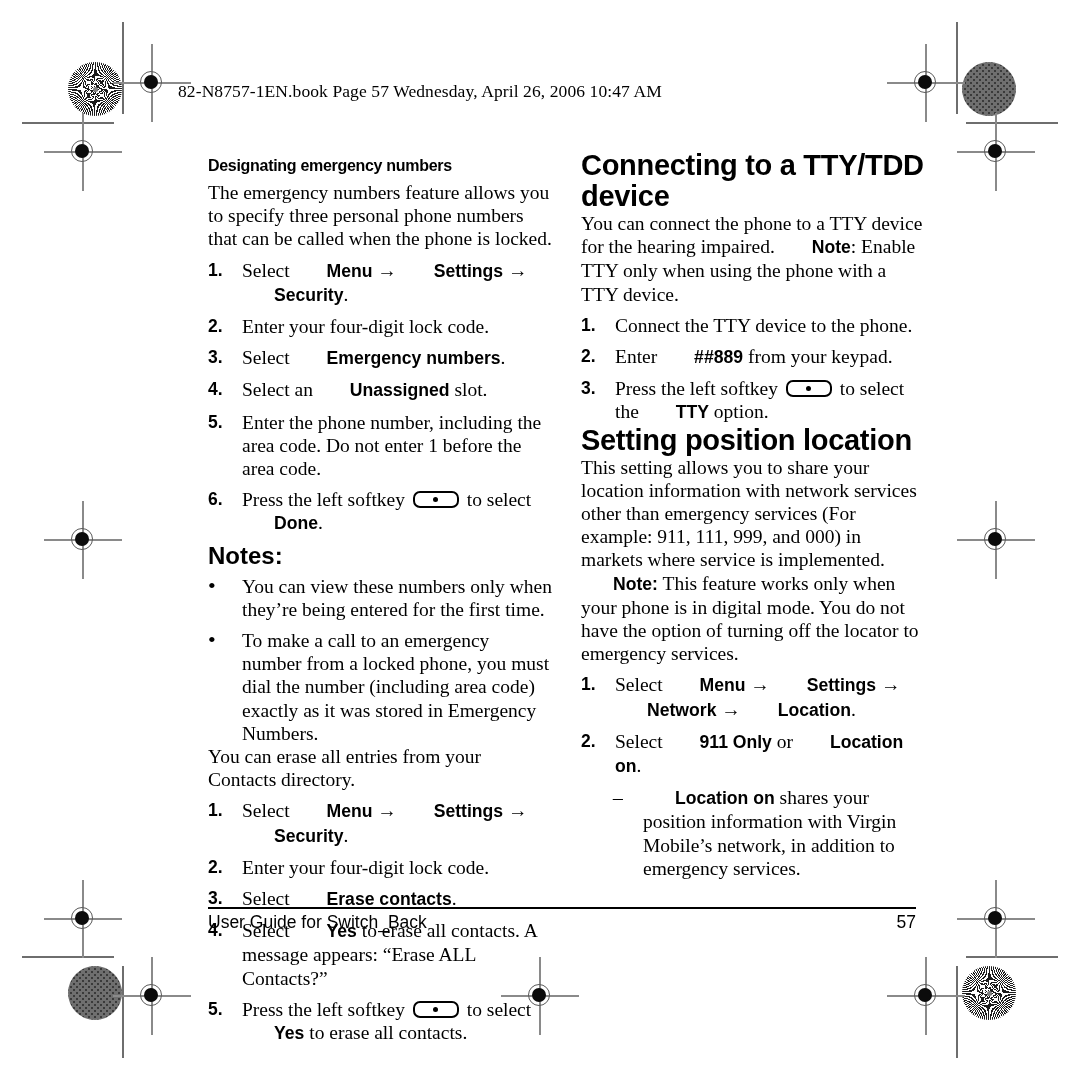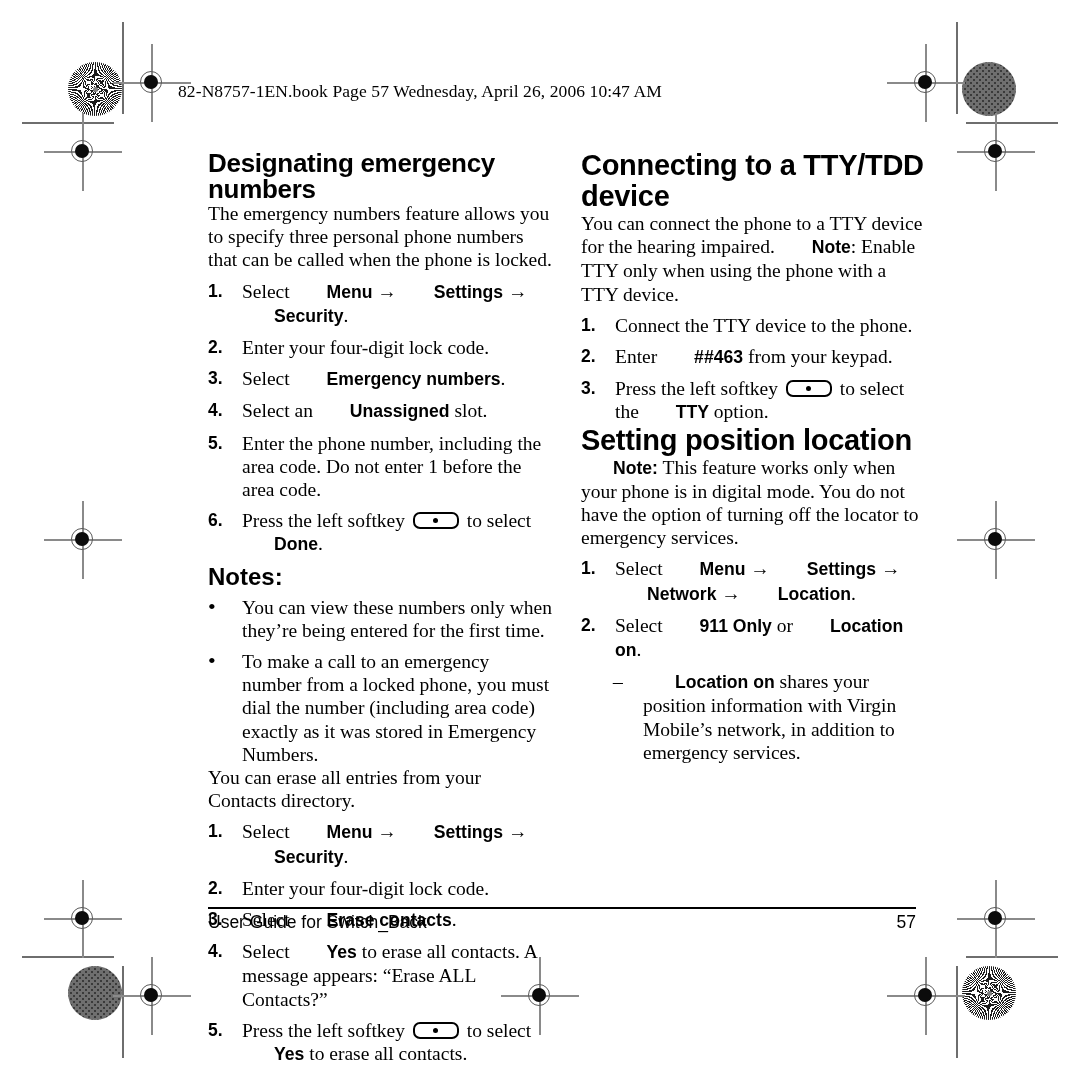--- a/index.html
+++ b/index.html
@@ -116,21 +116,21 @@
   }
   .col-left  { left: 0; }
   .col-right { left: 373px; }
 
   h2.head {
     font-family: "Liberation Sans", sans-serif;
     font-weight: bold;
     margin: 0;
     letter-spacing: -0.3px;
   }
-  .head-sm { font-size: 26px; line-height: 26px; }
+  .head-sm { font-size: 16px; line-height: 31px; }
   .head-lg { font-size: 29px; line-height: 31px; }
 
   p.para {
     margin: 0;
     font-size: 19.5px;
     line-height: 23.2px;
     text-align: left;
   }
 
   .sp-head-after { margin-top: 6px; }
@@ -357,25 +357,26 @@
       </ul>
   </div>
 
   <div class="col col-right">
 
     <h2 class="head head-lg">Connecting to a TTY/TDD device</h2>
     <p class="para sp-head-after">You can connect the phone to a TTY device for the hearing impaired. <span class="ui">Note</span>: Enable TTY only when using the phone with a TTY device.</p>
 
     <ul class="list">
         <li class="li"><span class="marker">1.</span><span>Connect the TTY device to the phone.</span></li>
-        <li class="li"><span class="marker">2.</span><span>Enter <span class="ui">##463</span> from your keypad.</span></li>
+        <li class="li"><span class="marker">2.</span><span>Enter <span class="ui">##889</span> from your keypad.</span></li>
         <li class="li"><span class="marker">3.</span><span>Press the left softkey <span class="softkey"></span> to select the <span class="ui">TTY</span> option.</span></li>
       </ul>
 
     <h2 class="head head-lg sp-block">Setting position location</h2>
+    <p class="para sp-head-after">This setting allows you to share your location information with network services other than emergency services (For example: 911, 111, 999, and 000) in markets where service is implemented.</p>
 
     <p class="para sp-block"><span class="ui">Note:</span>  This feature works only when your phone is in digital mode. You do not have the option of turning off the locator to emergency services.</p>
 
     <ul class="list">
         <li class="li"><span class="marker">1.</span><span>Select <span class="ui">Menu</span><span class="arrow"> → </span><span class="ui">Settings</span><span class="arrow"> → </span><span class="ui">Network</span><span class="arrow"> → </span><span class="ui">Location</span>.</span></li>
         <li class="li"><span class="marker">2.</span><span>Select <span class="ui">911 Only</span> or <span class="ui">Location on</span>.</span></li>
       </ul>
 
     <ul class="list">
         <li class="li li-sub"><span class="marker dash">–</span></li>

